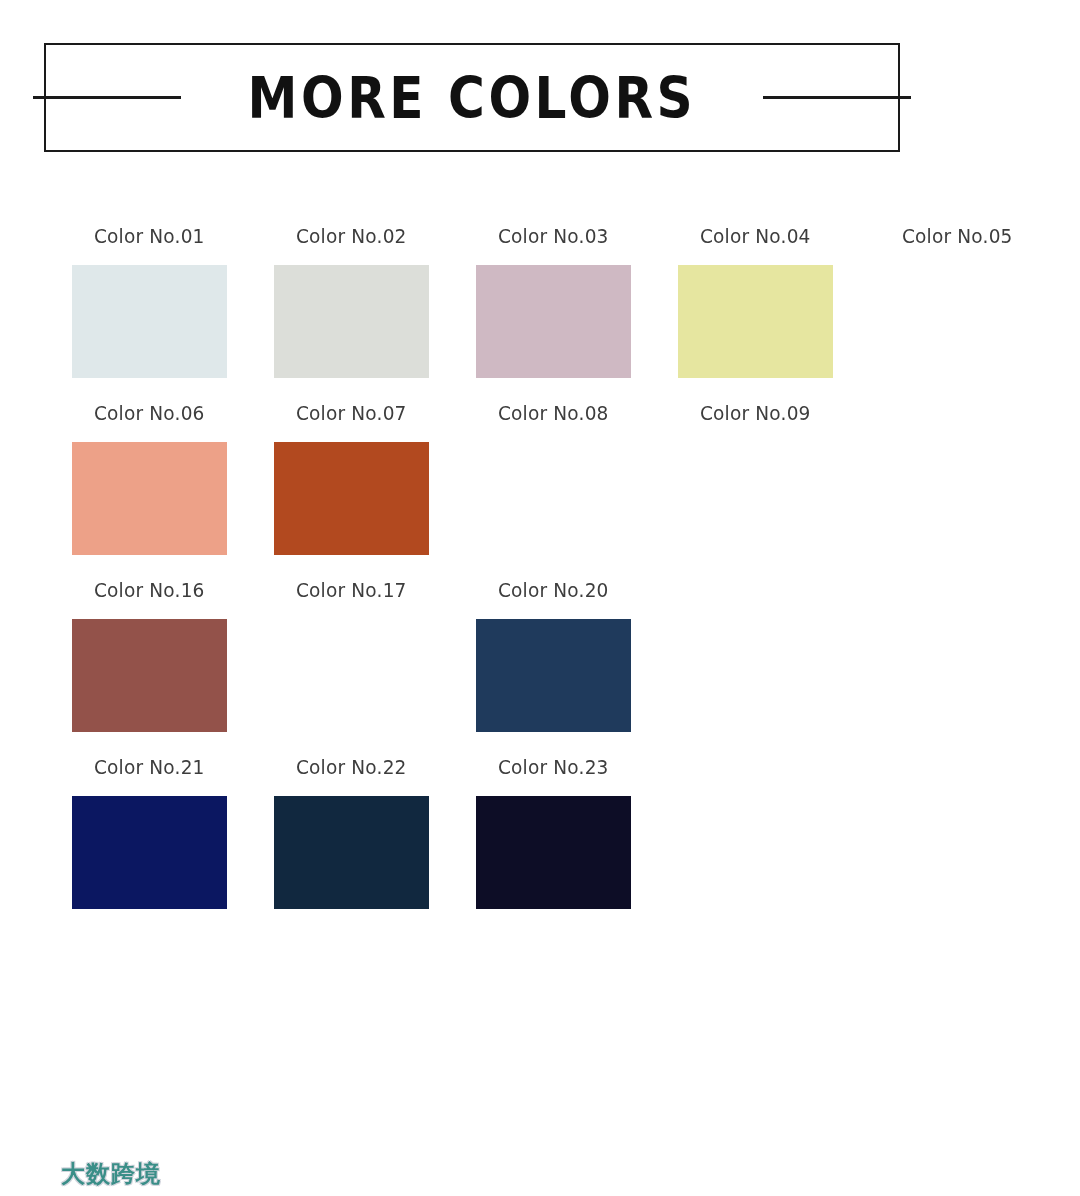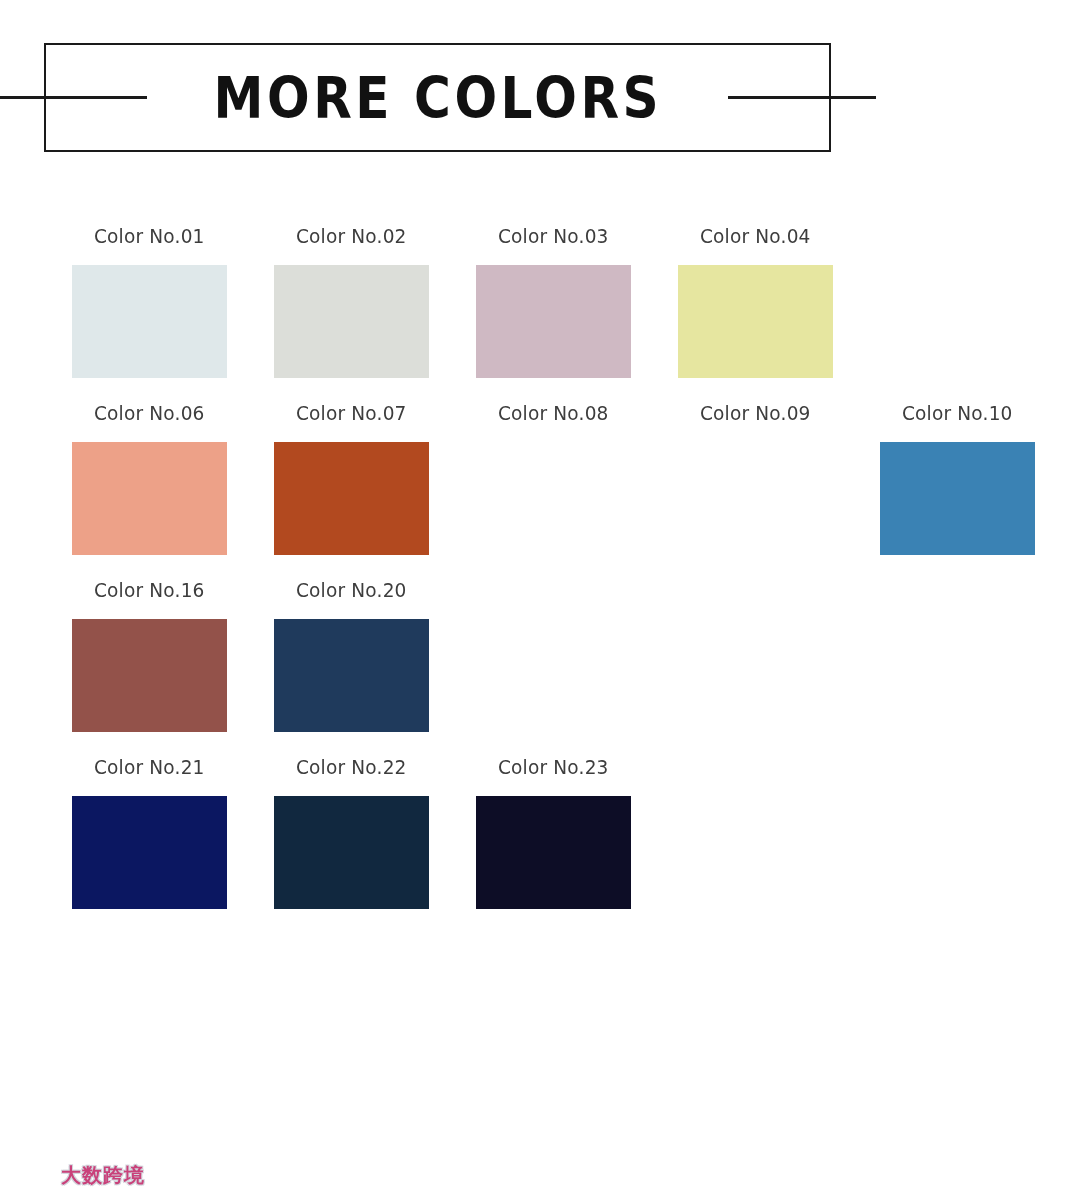--- a/index.html
+++ b/index.html
@@ -13,21 +13,21 @@
     font-family: "Liberation Sans", sans-serif;
     position: relative;
     overflow: hidden;
   }
 
   
   .header-banner {
     position: absolute;
     left: 44px;
     top: 43px;
-    width: 787px;
+    width: 856px;
     height: 109px;
     border: 2px solid #1a1a1a;
     box-sizing: border-box;
     display: flex;
     align-items: center;
     justify-content: center;
     background: #ffffff;
   }
   .header-inner {
     display: flex;
@@ -101,23 +101,23 @@
     align-items: center;
     gap: 9px;
     opacity: 0.82;
     pointer-events: none;
   }
   .wm-logo {
     display: block;
   }
   .wm-text {
     font-family: "DejaVu Sans", sans-serif;
-    font-size: 20px;
+    font-size: 24px;
     font-weight: 700;
-    color: #be185d;
+    color: #0f766e;
     text-shadow:
       -1px -1px 0 #c9cdd6,  1px -1px 0 #c9cdd6,
       -1px  1px 0 #c9cdd6,  1px  1px 0 #c9cdd6;
     letter-spacing: 1px;
     white-space: nowrap;
     text-align: center;
   }
 </style>
 </head>
 <body>
@@ -141,47 +141,51 @@
         <div class="swatch" style="background: rgb(220, 222, 217);"></div>
       </div>
       <div class="cell">
         <div class="cell-label">Color No.03</div>
         <div class="swatch" style="background: rgb(207, 185, 195);"></div>
       </div>
       <div class="cell">
         <div class="cell-label">Color No.04</div>
         <div class="swatch" style="background: rgb(230, 230, 160);"></div>
       </div>
+      <div class="cell">
+        <div class="cell-label">Color No.05</div>
+        <div class="swatch empty"></div>
+      </div>
     </div>
     <div class="grid-row">
       <div class="cell">
         <div class="cell-label">Color No.06</div>
         <div class="swatch" style="background: rgb(237, 161, 136);"></div>
       </div>
       <div class="cell">
         <div class="cell-label">Color No.07</div>
         <div class="swatch" style="background: rgb(178, 73, 31);"></div>
       </div>
       <div class="cell">
         <div class="cell-label">Color No.08</div>
         <div class="swatch empty"></div>
       </div>
       <div class="cell">
         <div class="cell-label">Color No.09</div>
         <div class="swatch empty"></div>
       </div>
-      <div class="cell">
-        <div class="cell-label">Color No.10</div>
-        <div class="swatch" style="background: rgb(58, 130, 180);"></div>
-      </div>
     </div>
     <div class="grid-row">
       <div class="cell">
         <div class="cell-label">Color No.16</div>
         <div class="swatch" style="background: rgb(147, 82, 74);"></div>
+      </div>
+      <div class="cell">
+        <div class="cell-label">Color No.17</div>
+        <div class="swatch empty"></div>
       </div>
       <div class="cell">
         <div class="cell-label">Color No.20</div>
         <div class="swatch" style="background: rgb(31, 58, 92);"></div>
       </div>
     </div>
     <div class="grid-row">
       <div class="cell">
         <div class="cell-label">Color No.21</div>
         <div class="swatch" style="background: rgb(11, 23, 97);"></div>

